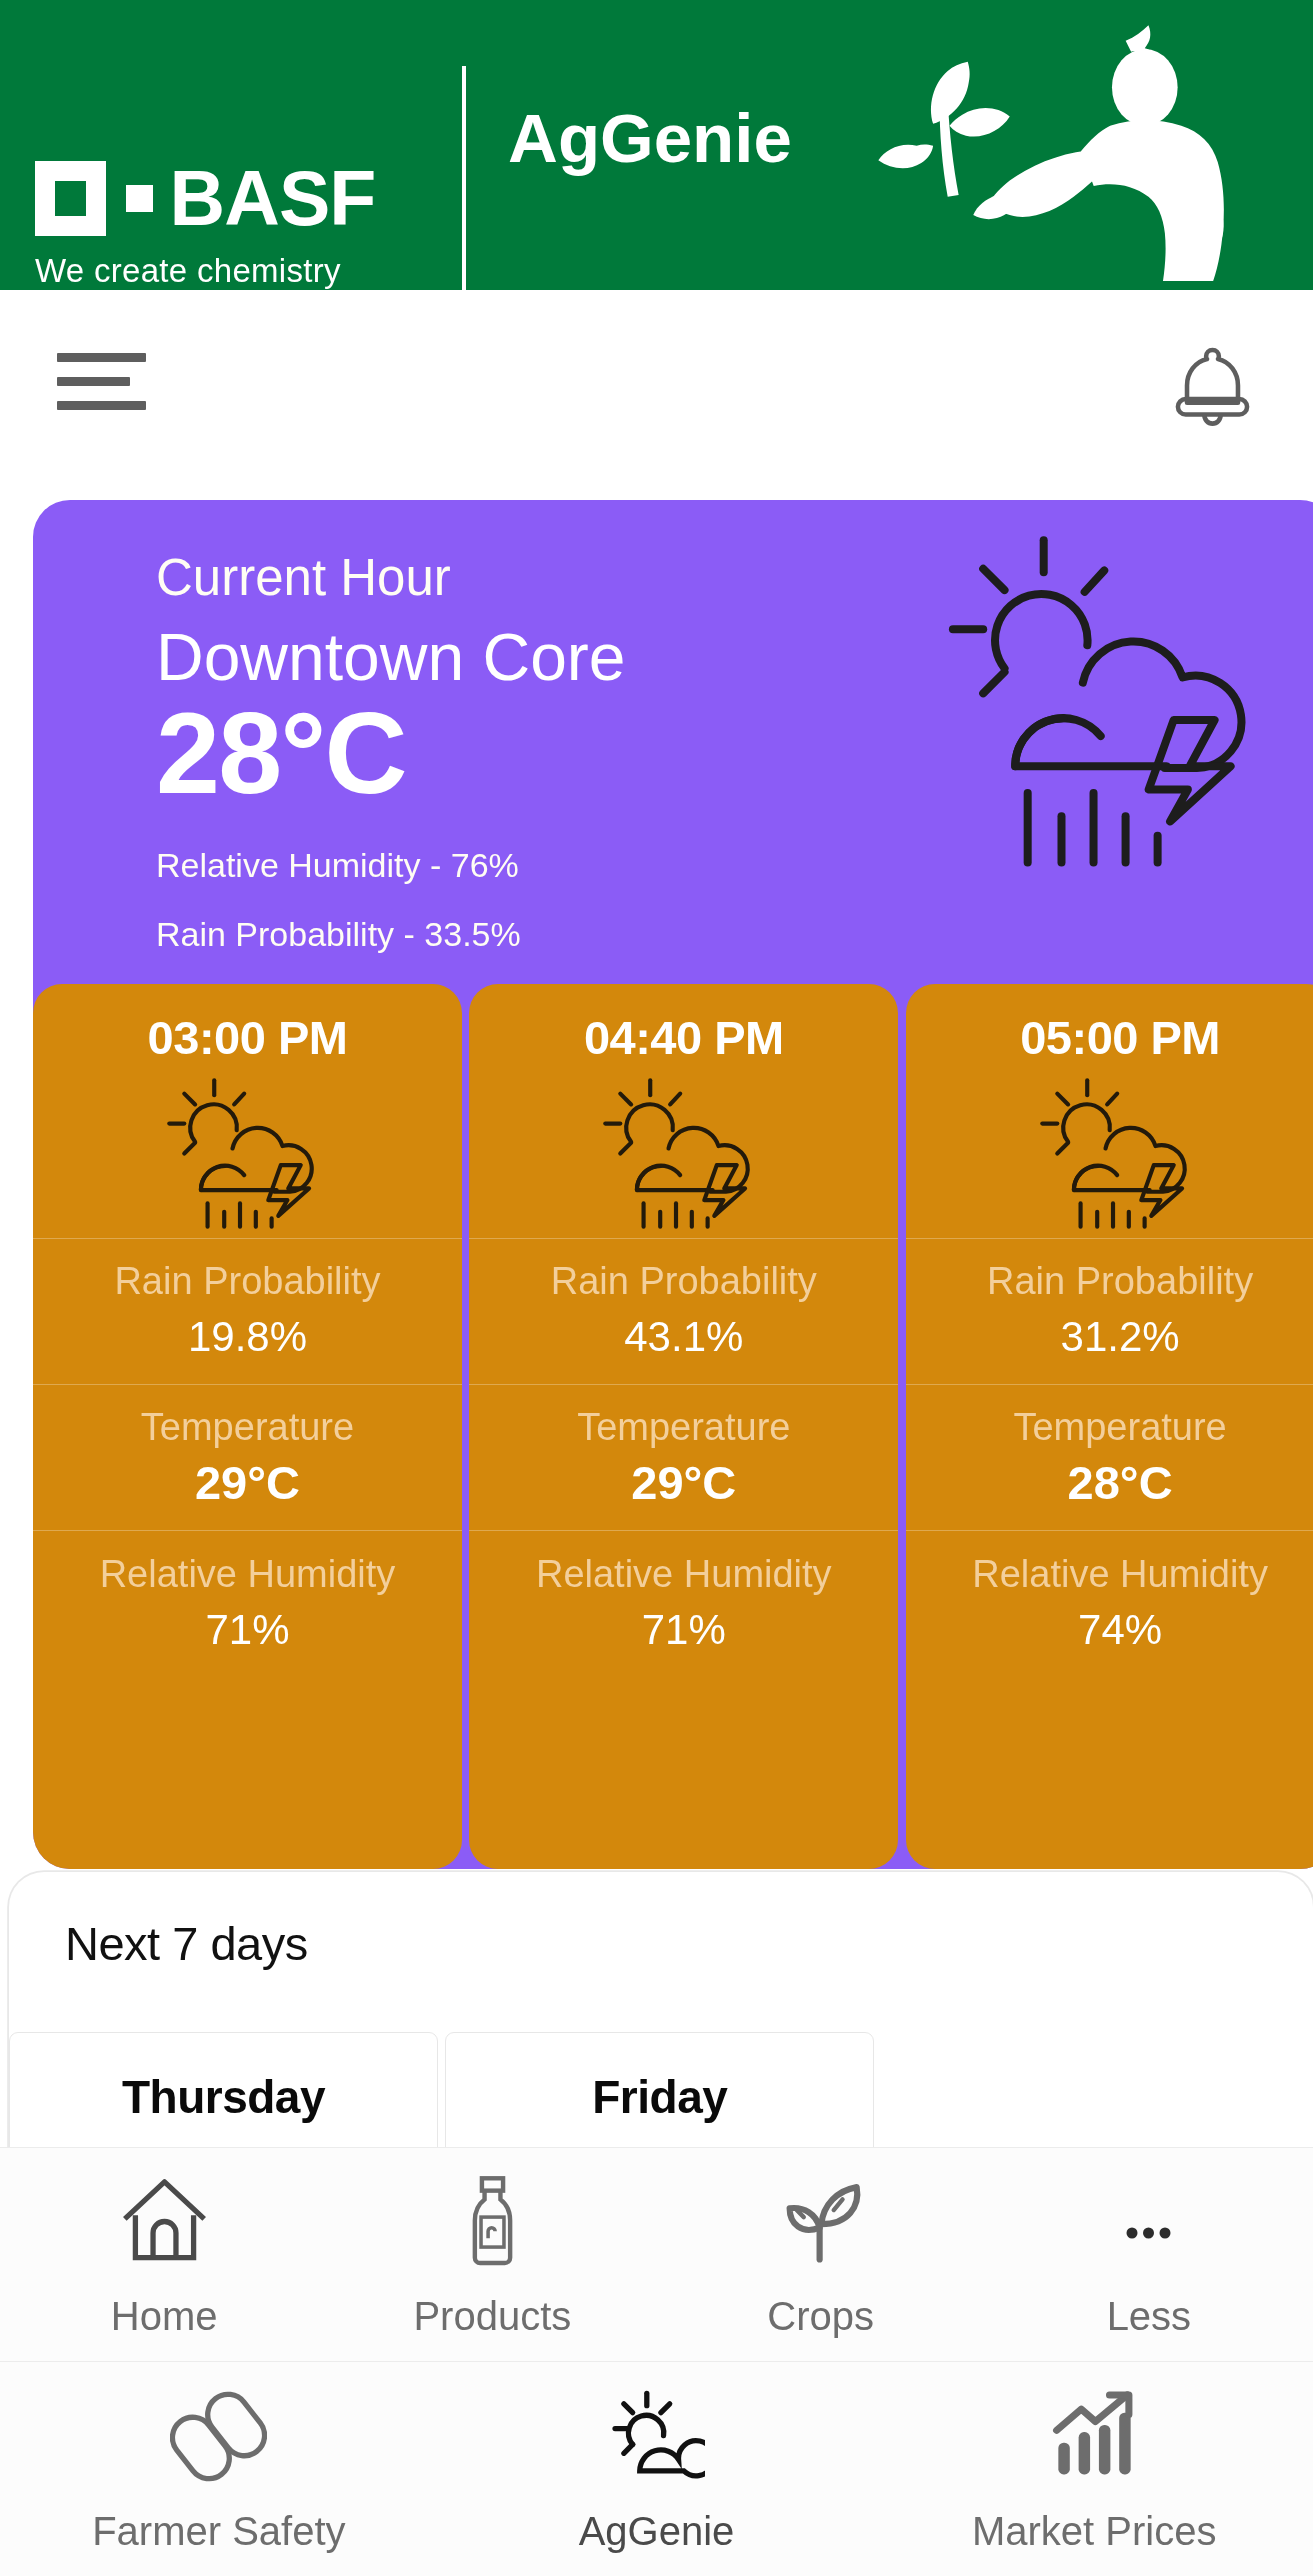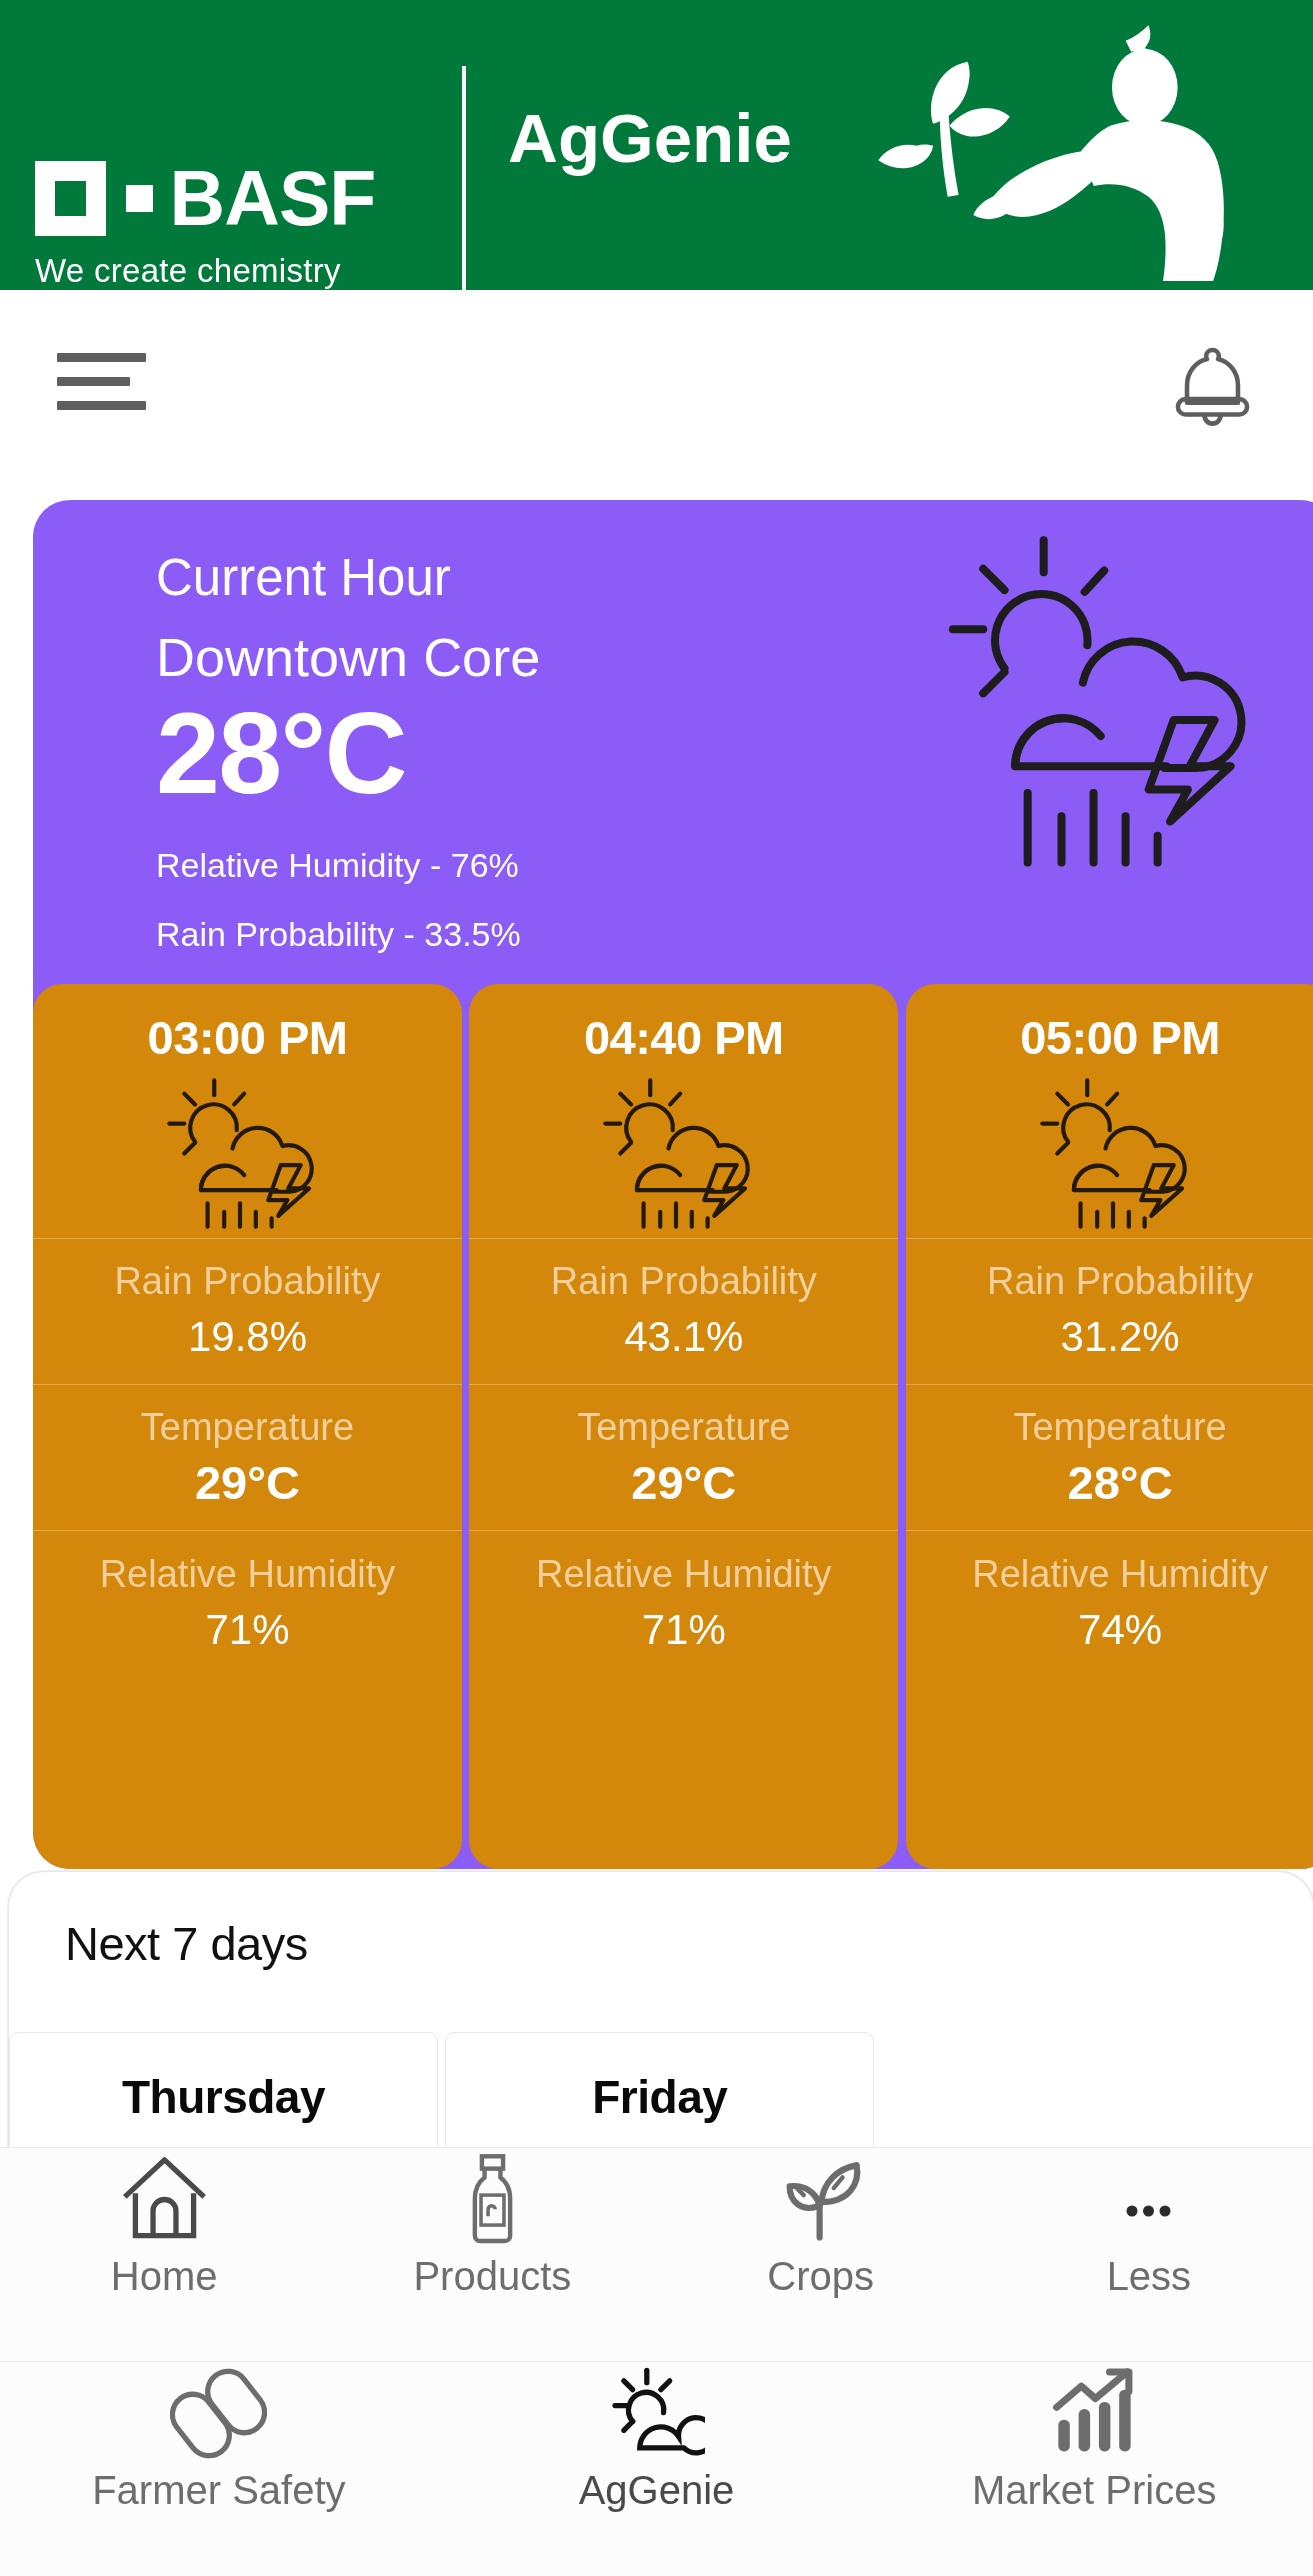--- a/index.html
+++ b/index.html
@@ -59,21 +59,21 @@
   .hamburger span:nth-child(3){ width:89px; }
   .bell { position:absolute; right:55px; top:49px; width:91px; height:91px; }
 
   
   .weather-card {
     position:absolute; left:9px; top:500px; width:1304px; height:1369px;
     background:#8b5cf6; border-radius:37px; overflow:hidden;margin-left:24px;
   }
   .current-block { position:absolute; left:123px; top:44px; width:748px; }
   .cur-label { color:#fffdf4; font-size:51px; font-weight:400; line-height:68px; }
-  .cur-loc   { color:#ffffff; font-size:54px; font-weight:400; line-height:73px; margin-top:9px; }
+  .cur-loc   { color:#ffffff; font-size:66px; font-weight:400; line-height:73px; margin-top:9px; }
   .cur-temp  { color:#ffffff; font-size:115px; font-weight:bold; line-height:115px; letter-spacing:-1.8px; margin-top:1.8px;}
   .cur-meta  { color:#fffdf4; font-size:34px; font-weight:400; line-height:69px; }
   .cur-meta.first { margin-top:20px; }
   .main-weather-icon { position:absolute; right:44px; top:25.6px; width:374px; height:356px; }
 
   
   .hourly-strip {
     position:absolute; left:0; top:484px; width:1154px; height:885px;
     display:flex; gap:7.3px; padding-left:0px;
   }
@@ -109,21 +109,21 @@
   .day-name { font-size:46px; font-weight:bold; color:#0a0a0a; margin-top:37px; letter-spacing:-0.5px;}
   .day-icon-slot { margin-top:22px; height:82px; }
 
   
   .bottom-nav {
     position:absolute; left:0; bottom:0; width:1313px; height:429px;
     background:#fcfcfc; border-top:1.8px solid #ececec;
   }
   .nav-row { display:flex; height:214px; }
   .nav-row.row1 { border-bottom:1.8px solid #ececec; }
-  .nav-item { flex:1; display:flex; flex-direction:column; align-items:center; gap:6px; }
+  .nav-item { flex:1; display:flex; flex-direction:column; align-items:center; justify-content:center; gap:24px; }
   .nav-item .ico { height:100px; display:flex; align-items:flex-end; }
   .nav-item .lbl { font-size:40px; color:#6d6d6d; }
   .nav-item.active .lbl { color:#4a4a4a; }
   svg { display:block; }
 </style>
 </head>
 <body>
 
 <div class="app">
 

